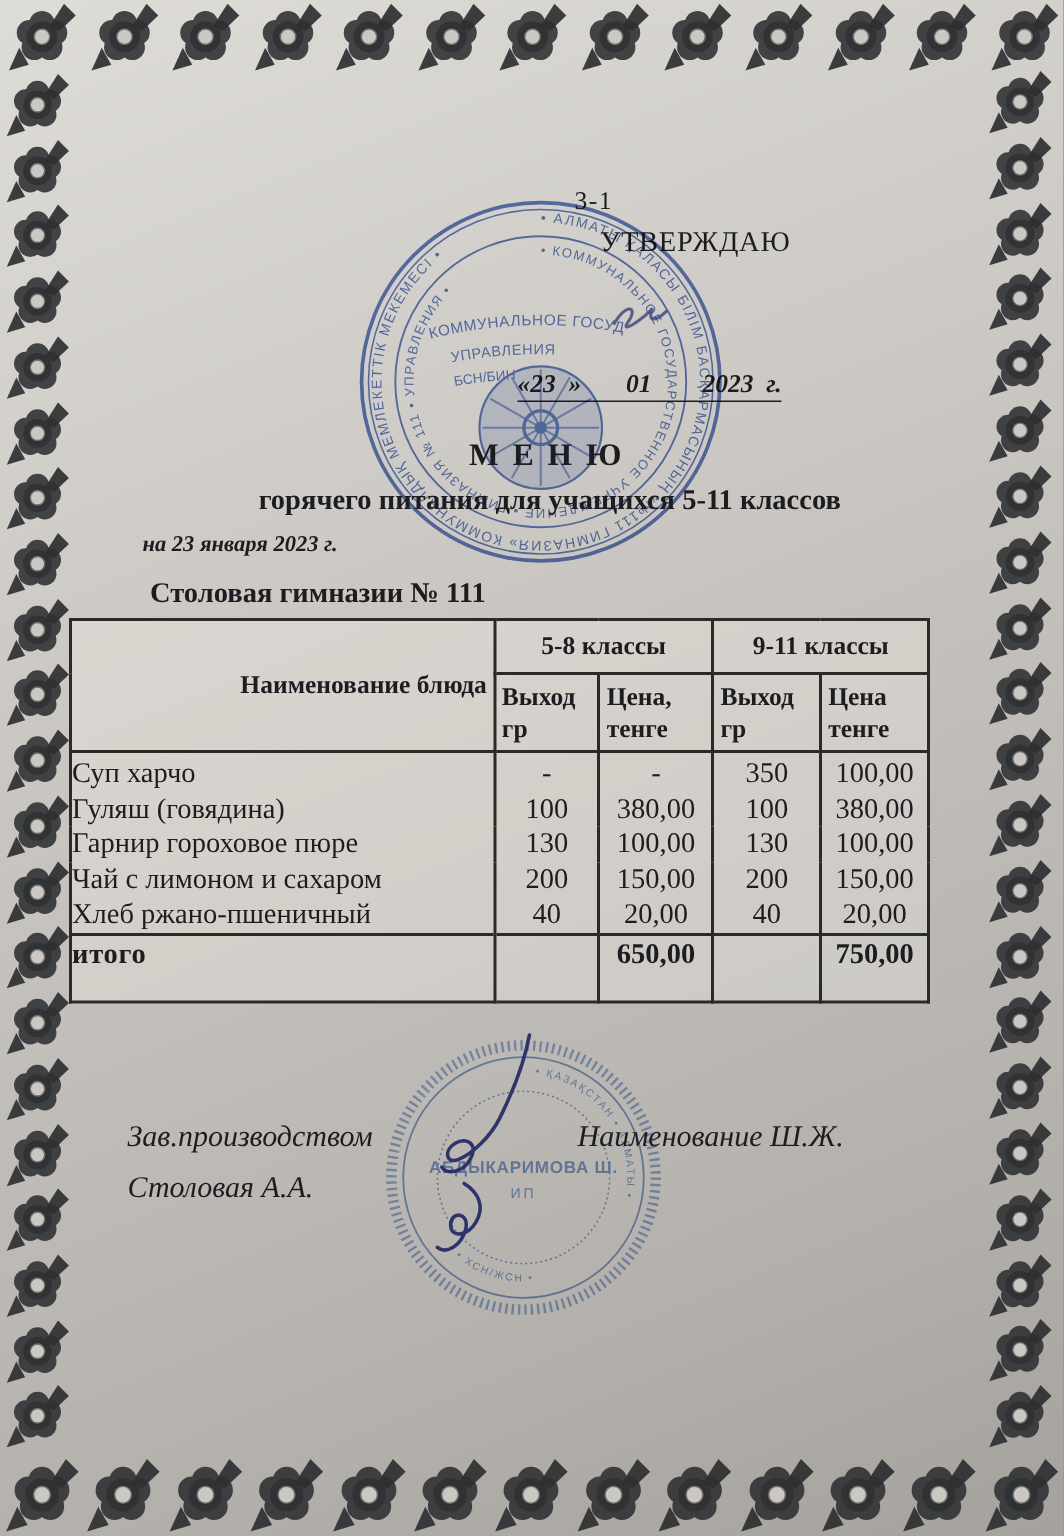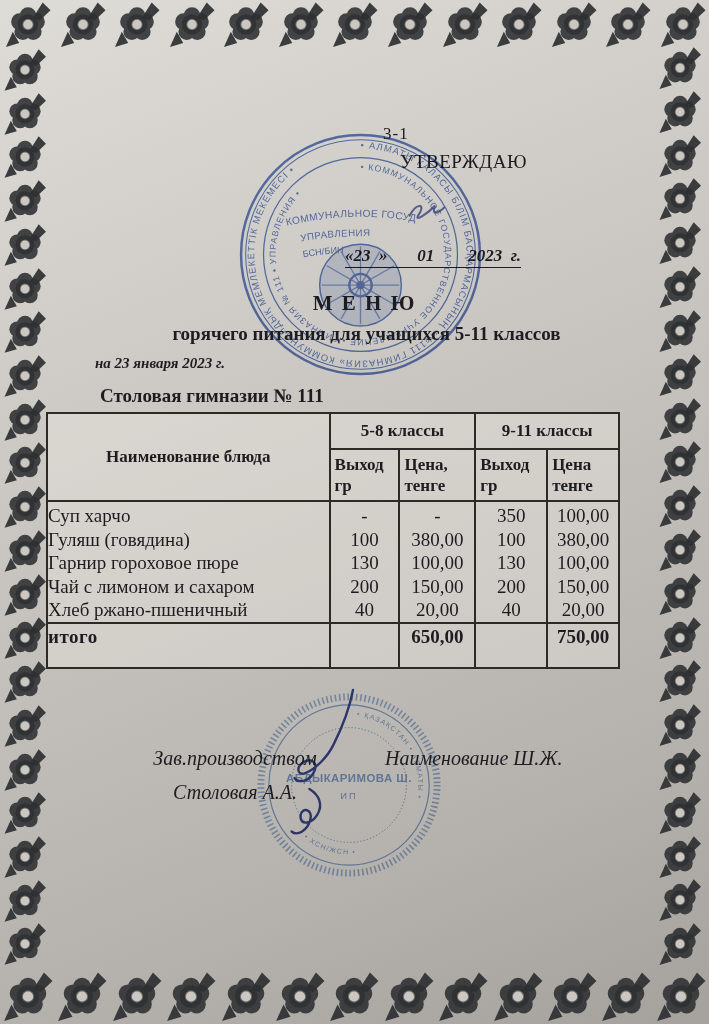--- a/index.html
+++ b/index.html
@@ -32,31 +32,31 @@
   
   .menu-title{left:10px;top:291px;width:100%;text-align:center;font-size:21px;font-weight:bold;letter-spacing:2px;white-space:pre;}
   .menu-subtitle{left:12px;top:323px;width:100%;text-align:center;font-size:19px;font-weight:bold;}
   .date-note{left:95px;top:355px;font-size:15px;font-weight:bold;font-style:italic;}
   .canteen{left:100px;top:385px;font-size:19px;font-weight:bold;}
   
   .menu-table{left:46px;top:412px;width:574px;border-collapse:collapse;background:rgba(240,238,233,.35);}
   .menu-table th,.menu-table td{border:2px solid var(--table-border);font-family:"Liberation Serif","DejaVu Serif",serif;}
   .menu-table th{font-size:17px;font-weight:bold;padding:2px 4px;}
   .th-group{font-size:16.5px;height:30px;text-align:center;}
-  .th-name{font-size:18px;text-align:center;vertical-align:middle;}
+  .th-name{font-size:18px;text-align:right;vertical-align:middle;}
   .th-sub{height:46px;text-align:left;padding-left:8px;vertical-align:middle;line-height:1.25;}
   .menu-table tbody td{border-top:none;border-bottom:none;font-size:19px;line-height:23.5px;padding:0;}
   .menu-table tbody tr:first-child td{padding-top:2px;}
   td.cell-name{text-align:left;padding-left:7px;}
   td.cell-num{text-align:center;}
   tr.total-row td{border-top:2px solid var(--table-border);border-bottom:2px solid var(--table-border);height:42px;vertical-align:top;padding-top:1px;font-weight:bold;font-size:19px;}
   tr.total-row td.cell-name{letter-spacing:.5px;}
   
   .signatures{left:85px;top:747px;font-size:20px;font-style:italic;}
-  .signature-row{display:grid;grid-template-columns:300px auto;margin-bottom:11px;text-align:center;}
+  .signature-row{display:grid;grid-template-columns:300px auto;margin-bottom:11px;}
   
   .stamp{mix-blend-mode:multiply;}
   .stamp-top{left:238px;top:132px;width:245px;height:245px;color:var(--stamp-blue);opacity:.8;}
   .stamp-bottom{left:250px;top:686px;width:198px;height:198px;color:var(--stamp-blue-light);opacity:.95;}
   .stamp svg{width:100%;height:100%;}
   .stamp-text{fill:currentColor;font-family:"Liberation Sans","DejaVu Sans",sans-serif;}
 </style>
 </head>
 <body>
 

